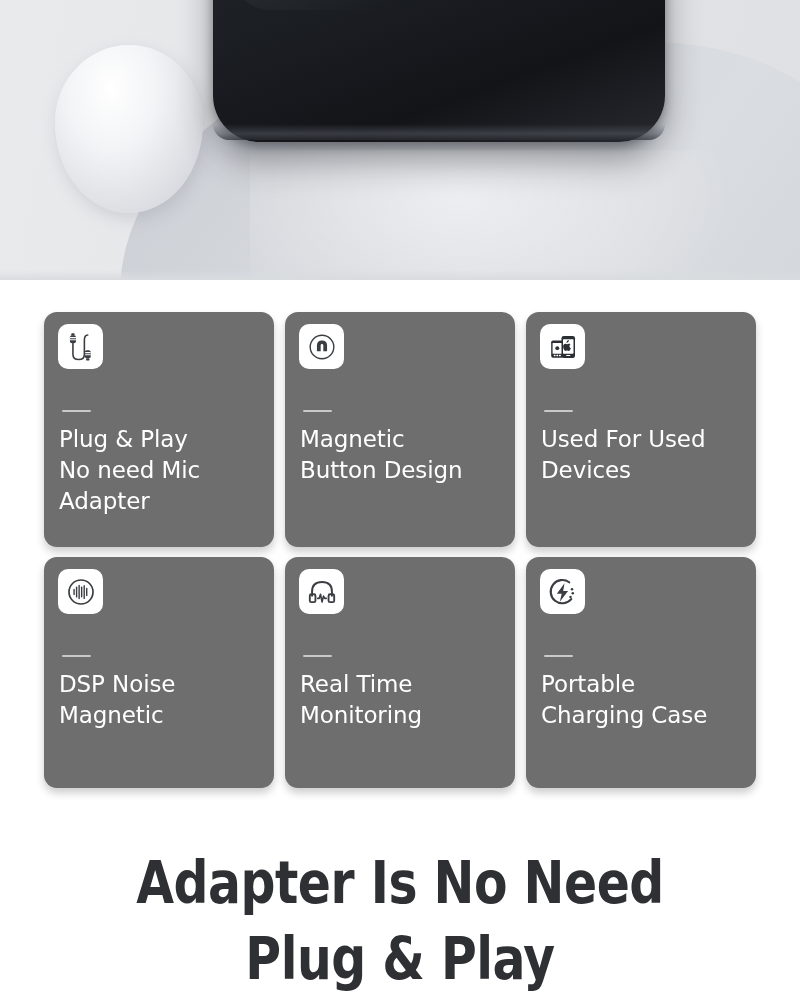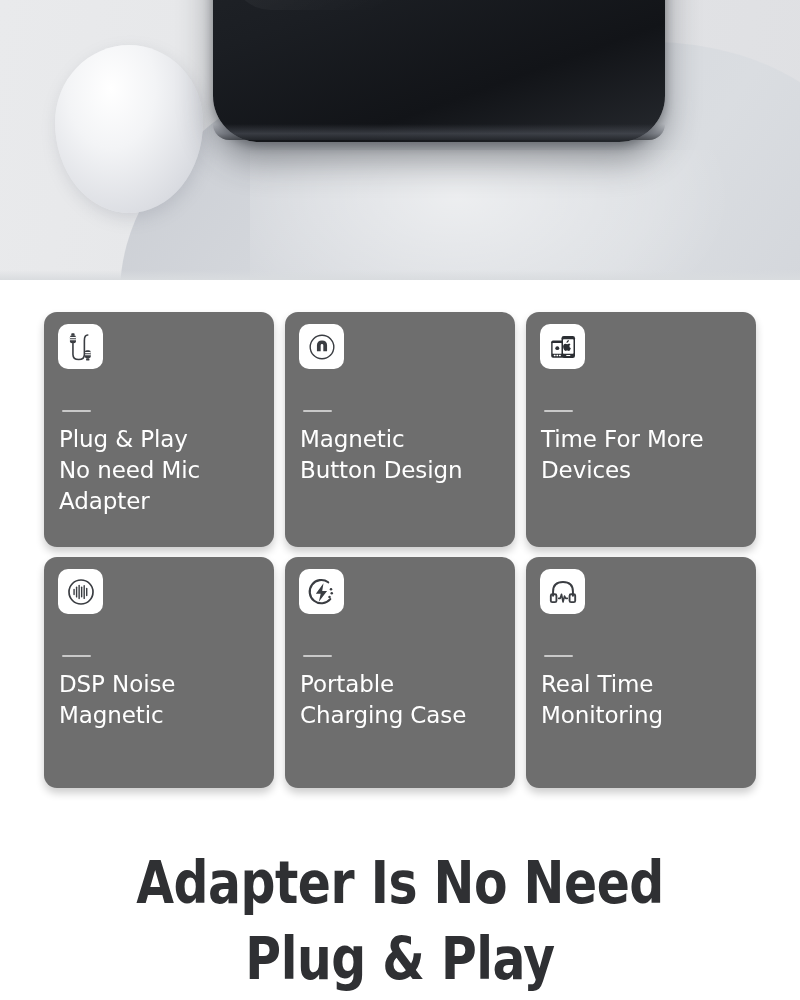--- a/index.html
+++ b/index.html
@@ -224,21 +224,21 @@
         <rect x="6.1" y="24.3" width="2.0" height="1.5" rx="0.4" fill="#ffffff"></rect>
         <rect x="8.9" y="24.3" width="2.0" height="1.5" rx="0.4" fill="#ffffff"></rect>
         <rect x="11.7" y="24.3" width="2.0" height="1.5" rx="0.4" fill="#ffffff"></rect>
         <rect x="14.4" y="4.2" width="14.4" height="23.6" rx="2.4" fill="#2b2e33"></rect>
         <rect x="16.0" y="7.6" width="11.2" height="15.6" rx="0.7" fill="#ffffff"></rect>
         <path d="M22.4 12.4 c-0.9 0-1.5 0.55-2.0 0.55 -0.5 0-1.1-0.5-1.9-0.5 -1.3 0.05-2.4 1.15-2.4 3.1 0 1.2 0.45 2.5 1.05 3.35 0.5 0.7 0.95 1.3 1.6 1.3 0.6 0 0.85-0.4 1.65-0.4 0.8 0 1.0 0.4 1.65 0.4 0.65 0 1.1-0.65 1.55-1.35 0.5-0.8 0.7-1.55 0.7-1.6 -0.05-0.05-1.4-0.55-1.4-2.1 0-1.35 1.05-1.95 1.1-2.0 -0.6-0.9-1.55-1.0-1.9-1.0 z M21.6 10.7 c0.45-0.55 0.75-1.3 0.65-2.05 -0.65 0.05-1.4 0.45-1.85 1.0 -0.4 0.5-0.75 1.25-0.65 1.95 0.7 0.05 1.4-0.35 1.85-0.9 z" fill="#2b2e33"></path>
         <rect x="19.3" y="24.6" width="4.6" height="0.9" rx="0.45" fill="#ffffff"></rect>
       </svg>
     </div>
     <div class="card-dash"></div>
-    <div class="card-title">Time For More
+    <div class="card-title">Used For Used
 Devices</div>
   </div>
 
   <div class="card">
     <div class="card-icon">
       <svg width="30" height="30" viewBox="0 0 32 32" fill="none">
         <circle cx="16" cy="16" r="12.8" stroke="#3a3d42" stroke-width="1.8" fill="none"></circle>
         <g stroke="#3a3d42" stroke-width="1.5" stroke-linecap="round">
           <line x1="8.6" y1="13.4" x2="8.6" y2="18.6"></line>
           <line x1="11.3" y1="10.8" x2="11.3" y2="21.2"></line>
@@ -250,42 +250,42 @@
       </svg>
     </div>
     <div class="card-dash"></div>
     <div class="card-title">DSP Noise
 Magnetic</div>
   </div>
 
   <div class="card">
     <div class="card-icon">
       <svg width="30" height="30" viewBox="0 0 32 32" fill="none">
+        <path d="M5.4 20.0 L5.4 15.6 Q5.4 5.4 16 5.4 Q26.6 5.4 26.6 15.6 L26.6 20.0" stroke="#3a3d42" stroke-width="2.1" fill="none" stroke-linecap="round"></path>
+        <rect x="3.0" y="18.4" width="6.0" height="8.4" rx="1.6" stroke="#3a3d42" stroke-width="2.0" fill="none"></rect>
+        <rect x="23.0" y="18.4" width="6.0" height="8.4" rx="1.6" stroke="#3a3d42" stroke-width="2.0" fill="none"></rect>
+        <path d="M11.4 22.8 L13.0 22.8 L14.4 18.4 L16.0 26.6 L17.6 20.4 L18.9 22.8 L20.6 22.8" stroke="#3a3d42" stroke-width="1.7" fill="none" stroke-linecap="round" stroke-linejoin="round"></path>
+      </svg>
+    </div>
+    <div class="card-dash"></div>
+    <div class="card-title">Real Time
+Monitoring</div>
+  </div>
+
+  <div class="card">
+    <div class="card-icon">
+      <svg width="30" height="30" viewBox="0 0 32 32" fill="none">
         <path d="M22.6 5.6 A12.4 12.4 0 1 0 24.8 23.6" stroke="#3a3d42" stroke-width="2.3" fill="none" stroke-linecap="round"></path>
         <path d="M17.6 6.6 L9.4 17.8 L14.6 17.8 L12.6 26.4 L21.4 14.8 L16.2 14.8 Z" fill="#3a3d42"></path>
         <circle cx="25.6" cy="13.0" r="1.35" fill="#3a3d42"></circle>
         <circle cx="26.4" cy="17.4" r="1.35" fill="#3a3d42"></circle>
         <circle cx="24.0" cy="21.3" r="1.35" fill="#3a3d42"></circle>
       </svg>
     </div>
     <div class="card-dash"></div>
     <div class="card-title">Portable
 Charging Case</div>
   </div>
 
-  <div class="card">
-    <div class="card-icon">
-      <svg width="30" height="30" viewBox="0 0 32 32" fill="none">
-        <path d="M5.4 20.0 L5.4 15.6 Q5.4 5.4 16 5.4 Q26.6 5.4 26.6 15.6 L26.6 20.0" stroke="#3a3d42" stroke-width="2.1" fill="none" stroke-linecap="round"></path>
-        <rect x="3.0" y="18.4" width="6.0" height="8.4" rx="1.6" stroke="#3a3d42" stroke-width="2.0" fill="none"></rect>
-        <rect x="23.0" y="18.4" width="6.0" height="8.4" rx="1.6" stroke="#3a3d42" stroke-width="2.0" fill="none"></rect>
-        <path d="M11.4 22.8 L13.0 22.8 L14.4 18.4 L16.0 26.6 L17.6 20.4 L18.9 22.8 L20.6 22.8" stroke="#3a3d42" stroke-width="1.7" fill="none" stroke-linecap="round" stroke-linejoin="round"></path>
-      </svg>
-    </div>
-    <div class="card-dash"></div>
-    <div class="card-title">Real Time
-Monitoring</div>
-  </div>
-
 </div>
 
 <div class="headline">Adapter Is No Need
 Plug &amp; Play</div>
 
 </body></html>

